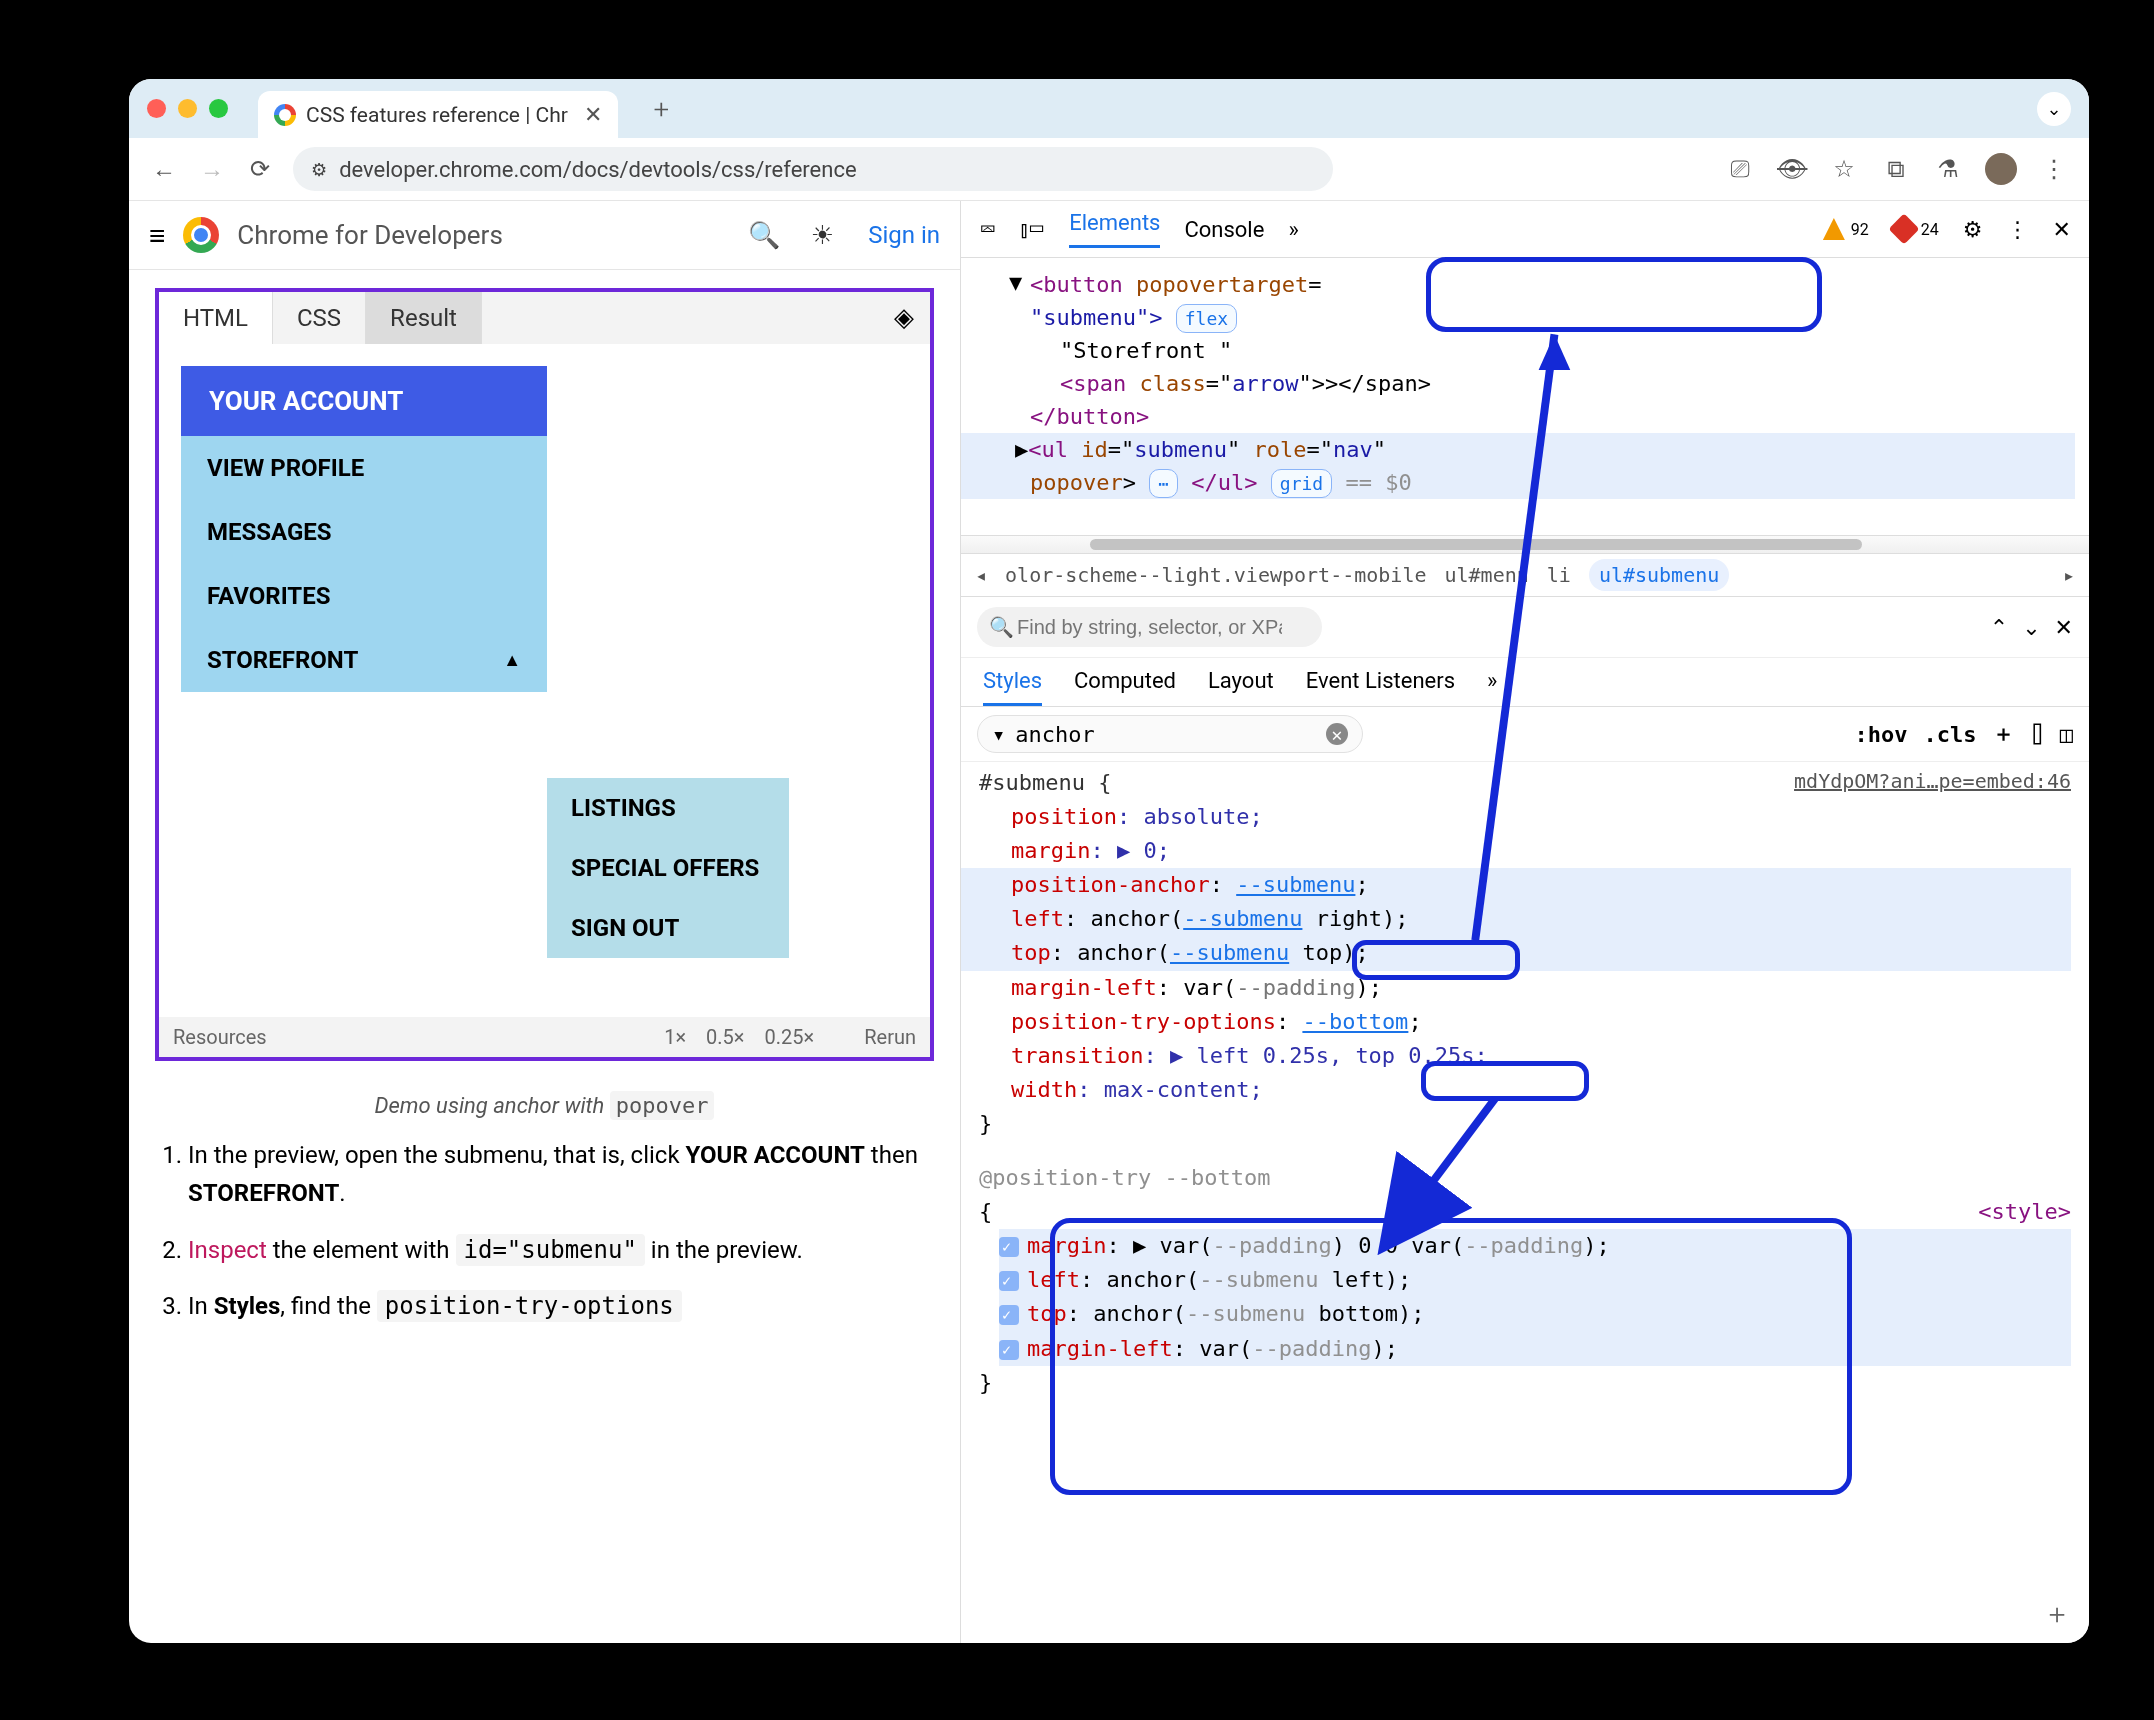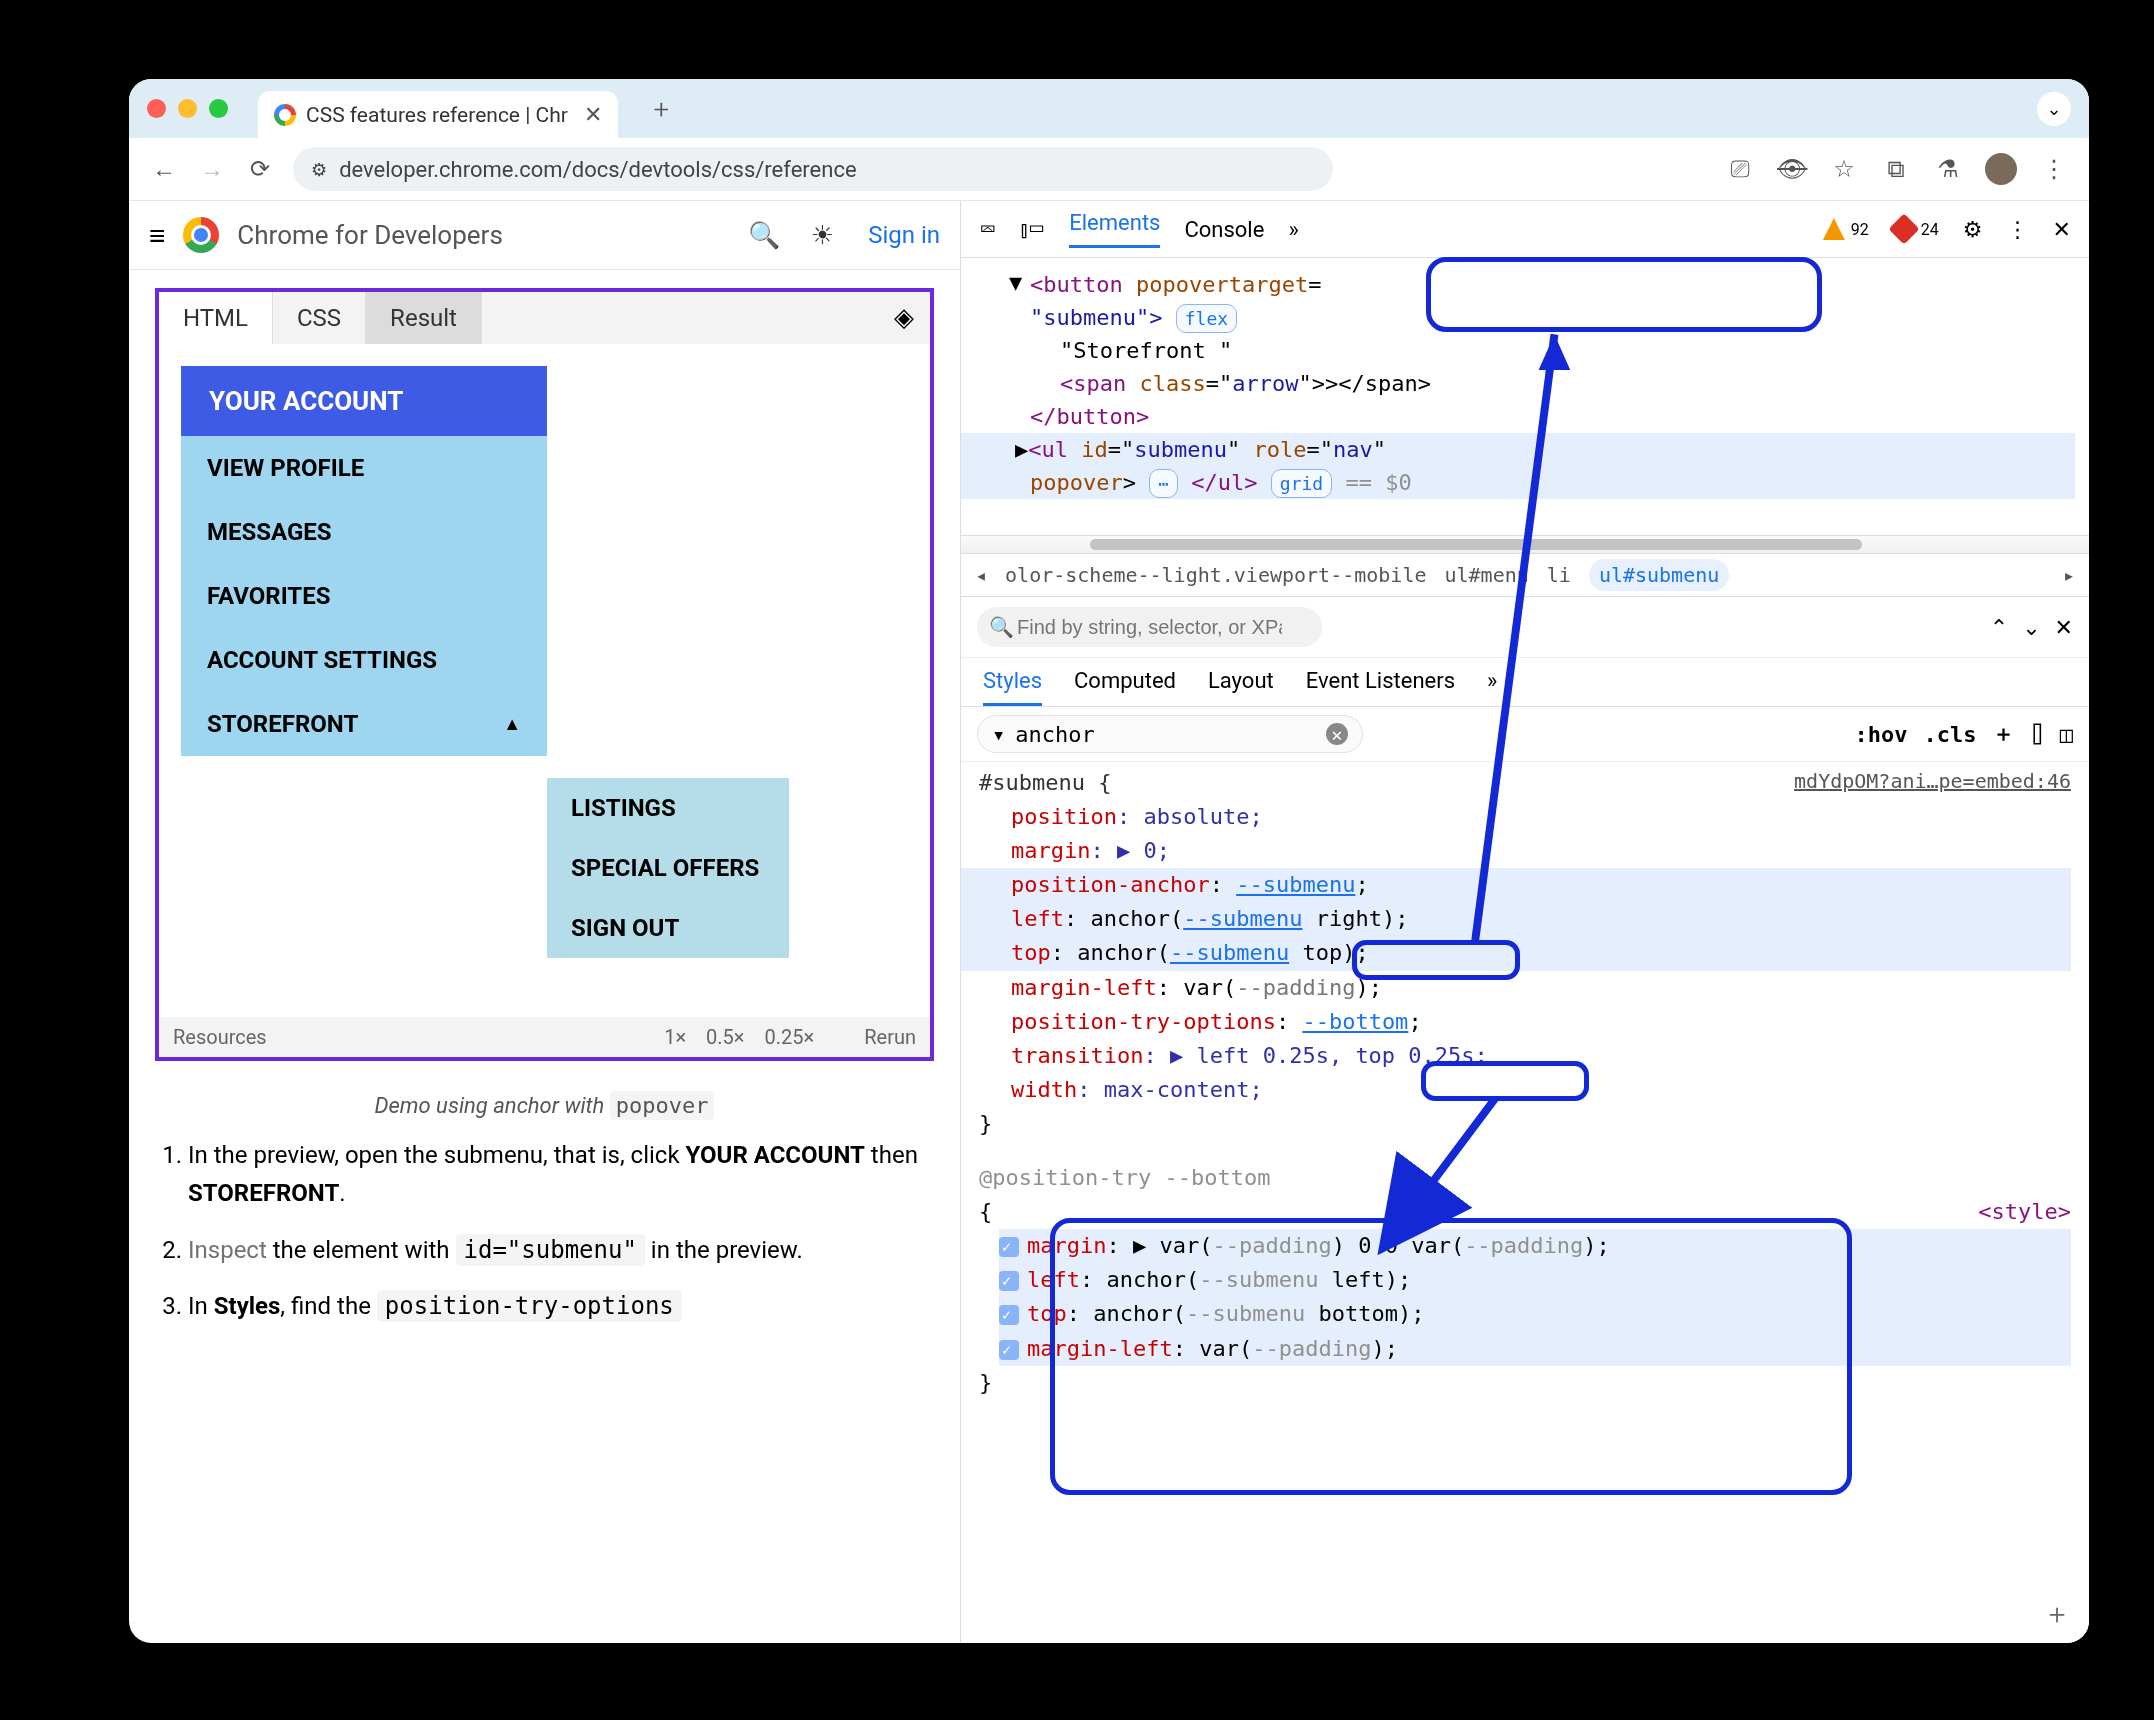--- a/index.html
+++ b/index.html
@@ -75,21 +75,21 @@
   .sub1 div { padding:18px 26px; font-weight:700; font-size:24px;}
   .sub1 .store { display:flex; align-items:center; justify-content:space-between;}
   .sub2 { position:absolute; left:388px; top:434px; background:#b4dde9; width:242px;}
   .sub2 div { padding:16px 24px; font-weight:700; font-size:24px;}
   .example-foot { display:flex; align-items:center; background:#f3f3f3; padding:8px 14px; font-size:20px; color:#666; gap:12px;}
   .example-foot .right{margin-left:auto; display:flex; gap:20px;}
   .caption { text-align:center; font-style:italic; font-size:22px; color:#555; margin:14px 0 18px;}
   .caption code { font-family:ui-monospace,Menlo,monospace; background:#f4f4f4; padding:2px 6px; border-radius:4px; font-style:normal;}
   .steps { padding:0 30px 0 59px; font-size:24px; line-height:1.6;}
   .steps li { margin-bottom:18px;}
-  .steps a { color:#737373; text-decoration:none;}
+  .steps a { color:#be185d; text-decoration:none;}
   .steps code { font-family:ui-monospace,Menlo,monospace; background:#f4f4f4; padding:2px 8px; border-radius:4px;}
   
   .devtools { flex:1; display:flex; flex-direction:column; background:#fff; font-size:22px;}
   .dt-toolbar { height:57px; display:flex; align-items:center; gap:24px; padding:0 18px; border-bottom:1px solid #ddd;}
   .dt-toolbar .dt-active { color:#1a73e8; border-bottom:3px solid #1a73e8; padding-bottom:10px;}
   .dt-toolbar .warnbadge { display:flex; align-items:center; gap:6px; font-size:16px;}
   .wi { width:22px;height:22px;display:inline-block;}
   .wtri { background:#f29900; clip-path:polygon(50% 0,100% 100%,0 100%);}
   .werr { background:#d93025; border-radius:4px; transform:rotate(45deg);}
   .dt-toolbar .right { margin-left:auto; display:flex; gap:24px; align-items:center;}
@@ -185,21 +185,20 @@
           <div class="etab active">Result</div>
           <div class="eright">◈</div>
         </div>
         <div class="example-body">
           <div class="menu">
             <div class="menu-head">YOUR ACCOUNT</div>
             <div class="sub1">
               <div>VIEW PROFILE</div>
               <div>MESSAGES</div>
               <div>FAVORITES</div>
-              <div>ACCOUNT SETTINGS</div>
               <div class="store">
                 <span>STOREFRONT</span>
                 <span style="font-size:18px">▲</span>
               </div>
             </div>
           </div>
           <div class="sub2">
             <div>LISTINGS</div>
             <div>SPECIAL OFFERS</div>
             <div>SIGN OUT</div>

